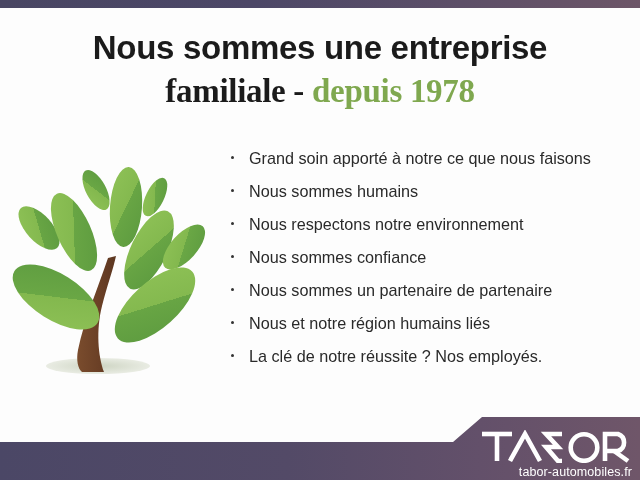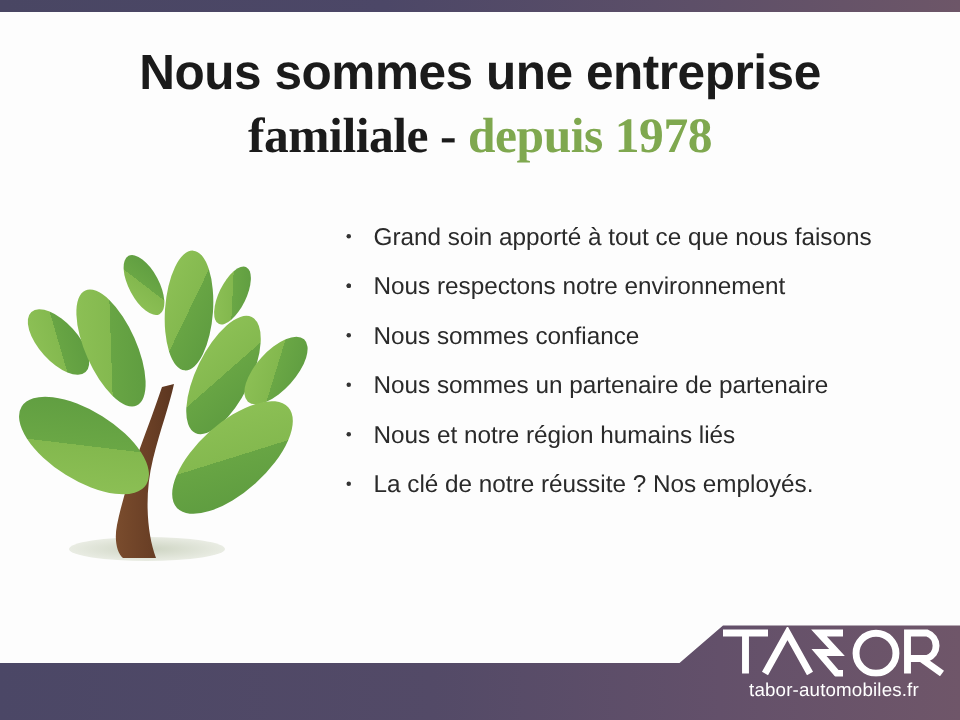--- a/index.html
+++ b/index.html
@@ -101,22 +101,22 @@
     left: 0;
     bottom: 0;
     width: 640px;
     height: 75px;
   }
   .footer svg { display: block; }
 
   .logo-block {
     position: absolute;
     right: 8px;
-    bottom: 14px;
-    text-align: center;
+    bottom: 2px;
+    text-align: right;
     line-height: 1;
   }
   .logo-word {
     display: block;
     height: 33px;
   }
   .logo-word svg { display: block; }
   .logo-url {
     display: block;
     margin-top: 3px;
@@ -185,22 +185,22 @@
         <ellipse cx="141" cy="100" rx="18" ry="43" fill="url(#lg1)" transform="rotate(26 141 100)"></ellipse>
 
         <ellipse cx="176" cy="97" rx="13" ry="28" fill="url(#lg2)" transform="rotate(42 176 97)"></ellipse>
 
         <ellipse cx="147" cy="155" rx="23" ry="50" fill="url(#lg1)" transform="rotate(48 147 155)"></ellipse>
       </g>
     </svg>
   </div>
 
   <ul class="bullets">
-    <li><span class="dot"></span><span>Grand soin apporté à tout ce que nous faisons</span></li>
-    <li><span class="dot"></span></li>
+    <li><span class="dot"></span><span>Grand soin apporté à notre ce que nous faisons</span></li>
+    <li><span class="dot"></span><span>Nous sommes humains</span></li>
     <li><span class="dot"></span><span>Nous respectons notre environnement</span></li>
     <li><span class="dot"></span><span>Nous sommes confiance</span></li>
     <li><span class="dot"></span><span>Nous sommes un partenaire de partenaire</span></li>
     <li><span class="dot"></span><span>Nous et notre région humains liés</span></li>
     <li><span class="dot"></span><span>La clé de notre réussite ? Nos employés.</span></li>
   </ul>
 
   <div class="footer">
     <svg width="640" height="75" viewBox="0 0 640 75" xmlns="http://www.w3.org/2000/svg" aria-hidden="true">
       <defs>

